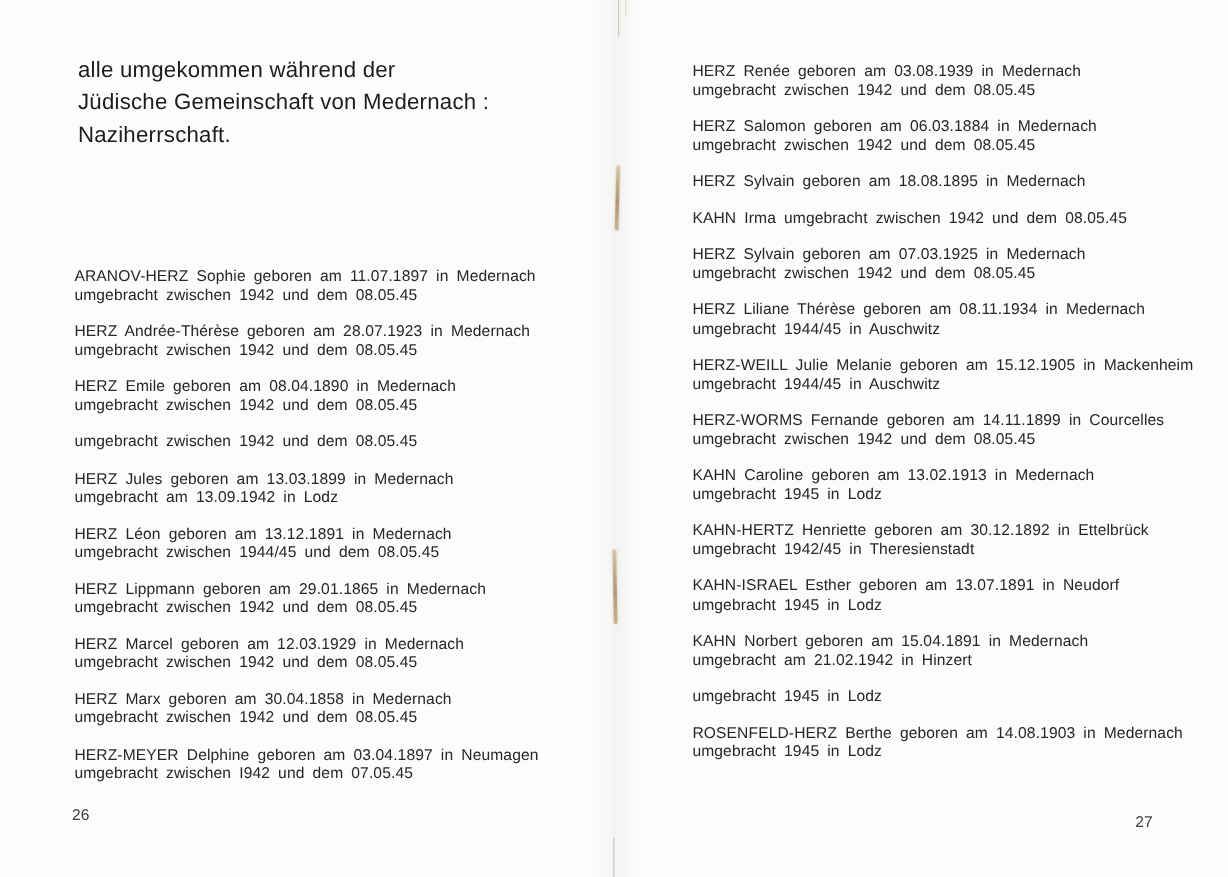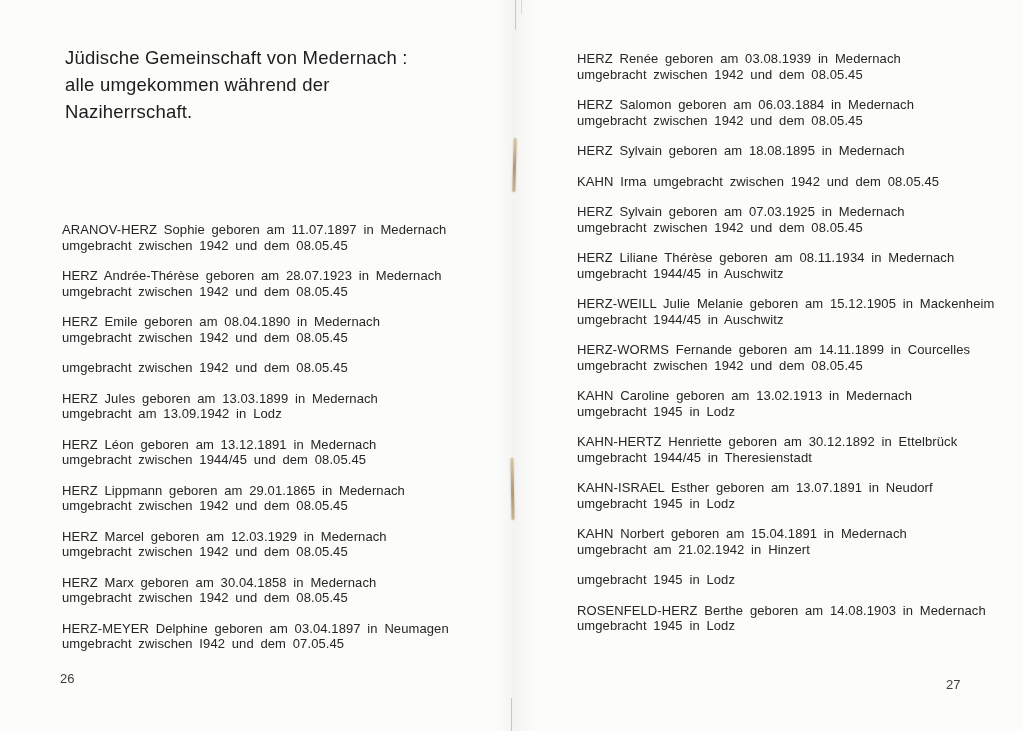--- a/index.html
+++ b/index.html
@@ -102,22 +102,22 @@
 
 <div class="gutter-shadow"></div>
 <div class="edge-line-top"></div>
 <div class="edge-line-top2"></div>
 <div class="edge-line-bottom"></div>
 <div class="stitch stitch-top"></div>
 <div class="stitch stitch-bottom"></div>
 
 <div>
   <h1 class="page-title">
+    <span>alle umgekommen während der</span>
     <span>Jüdische Gemeinschaft von Medernach :</span>
-    <span>alle umgekommen während der</span>
     <span>Naziherrschaft.</span>
   </h1>
   <div class="entries" id="left-entries">
       <div class="entry">
         <div class="line">ARANOV-HERZ Sophie geboren am 11.07.1897 in Medernach</div>
         <div class="line">umgebracht zwischen 1942 und dem 08.05.45</div>
       </div>
       <div class="entry">
         <div class="line">HERZ Andrée-Thérèse geboren am 28.07.1923 in Medernach</div>
         <div class="line">umgebracht zwischen 1942 und dem 08.05.45</div>
@@ -188,21 +188,21 @@
       <div class="entry">
         <div class="line">HERZ-WORMS Fernande geboren am 14.11.1899 in Courcelles</div>
         <div class="line">umgebracht zwischen 1942 und dem 08.05.45</div>
       </div>
       <div class="entry">
         <div class="line">KAHN Caroline geboren am 13.02.1913 in Medernach</div>
         <div class="line">umgebracht 1945 in Lodz</div>
       </div>
       <div class="entry">
         <div class="line">KAHN-HERTZ Henriette geboren am 30.12.1892 in Ettelbrück</div>
-        <div class="line">umgebracht 1944/45 in Theresienstadt</div>
+        <div class="line">umgebracht 1942/45 in Theresienstadt</div>
       </div>
       <div class="entry">
         <div class="line">KAHN-ISRAEL Esther geboren am 13.07.1891 in Neudorf</div>
         <div class="line">umgebracht 1945 in Lodz</div>
       </div>
       <div class="entry">
         <div class="line">KAHN Norbert geboren am 15.04.1891 in Medernach</div>
         <div class="line">umgebracht am 21.02.1942 in Hinzert</div>
       </div>
       <div class="entry">

